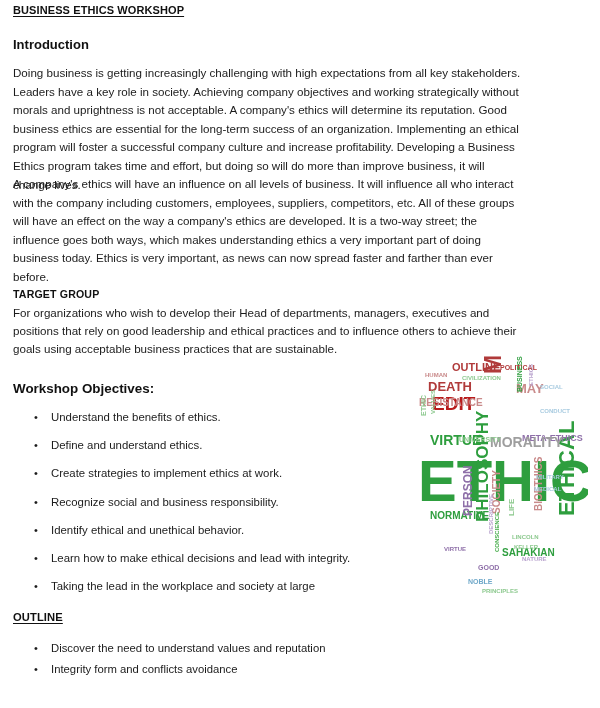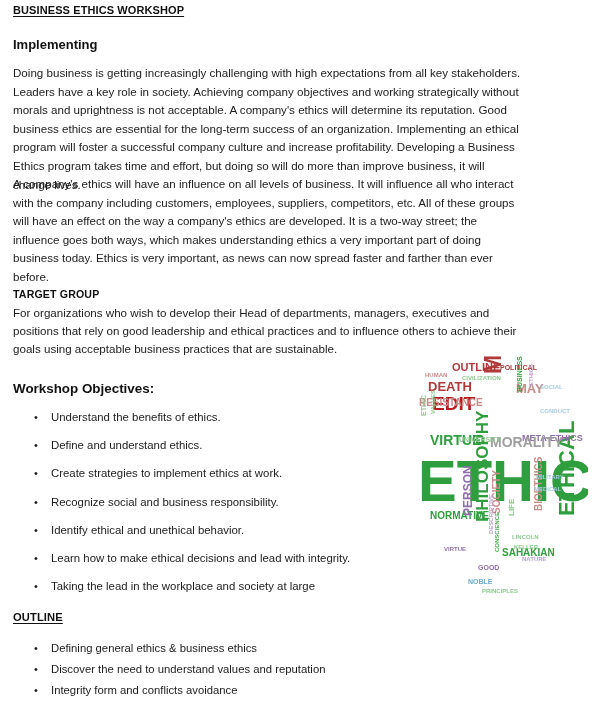--- a/index.html
+++ b/index.html
@@ -153,21 +153,21 @@
   }
   .vert { transform: rotate(-90deg); transform-origin: left top; }
 </style>
 </head>
 <body>
 
 <div class="page">
 
   <div class="doc-title">BUSINESS ETHICS WORKSHOP</div>
 
-  <div class="h-intro">Implementing</div>
+  <div class="h-intro">Introduction</div>
 
   <div class="para" id="para-1">Doing business is getting increasingly challenging with high expectations from all key stakeholders. Leaders have a key role in society. Achieving company objectives and working strategically without morals and uprightness is not acceptable. A company's ethics will determine its reputation. Good business ethics are essential for the long-term success of an organization. Implementing an ethical program will foster a successful company culture and increase profitability. Developing a Business Ethics program takes time and effort, but doing so will do more than improve business, it will change lives.</div>
 
   <div class="para" id="para-2">A company's ethics will have an influence on all levels of business. It will influence all who interact with the company including customers, employees, suppliers, competitors, etc. All of these groups will have an effect on the way a company's ethics are developed. It is a two-way street; the influence goes both ways, which makes understanding ethics a very important part of doing business today. Ethics is very important, as news can now spread faster and farther than ever before.</div>
 
   <div class="h-target">TARGET GROUP</div>
 
   <div class="para" id="para-3">For organizations who wish to develop their Head of departments, managers, executives and positions that rely on good leadership and ethical practices and to influence others to achieve their goals using acceptable business practices that are sustainable.</div>
 
   <div class="h-objectives">Workshop Objectives:</div>
@@ -178,21 +178,20 @@
       <li>Create strategies to implement ethics at work.</li>
       <li>Recognize social and business responsibility.</li>
       <li>Identify ethical and unethical behavior.</li>
       <li>Learn how to make ethical decisions and lead with integrity.</li>
       <li>Taking the lead in the workplace and society at large</li>
     </ul>
 
   <div class="h-outline">OUTLINE</div>
 
   <ul class="bullets" id="outline-list">
-      <li>Defining  general ethics &amp; business ethics</li>
       <li>Discover the need to understand values and reputation</li>
       <li>Integrity form and conflicts avoidance</li>
     </ul>
 
   <div class="wordcloud">
       <span class="wc-word" style="font-size: 58px; color: rgb(46, 158, 62); left: 2px; top: 96px;">ETHICS</span>
       <span class="wc-word vert" style="font-size: 23px; color: rgb(176, 58, 58); left: 66px; top: 18px; transform: rotate(-90deg);">MORAL</span>
       <span class="wc-word vert" style="font-size: 22px; color: rgb(46, 158, 62); left: 140px; top: 160px; transform: rotate(-90deg);">ETHICAL</span>
       <span class="wc-word vert" style="font-size: 17px; color: rgb(46, 158, 62); left: 58px; top: 166px; transform: rotate(-90deg);">PHILOSOPHY</span>
       <span class="wc-word" style="font-size: 19px; color: #b91c1c; left: 16px; top: 38px;">EDIT</span>

